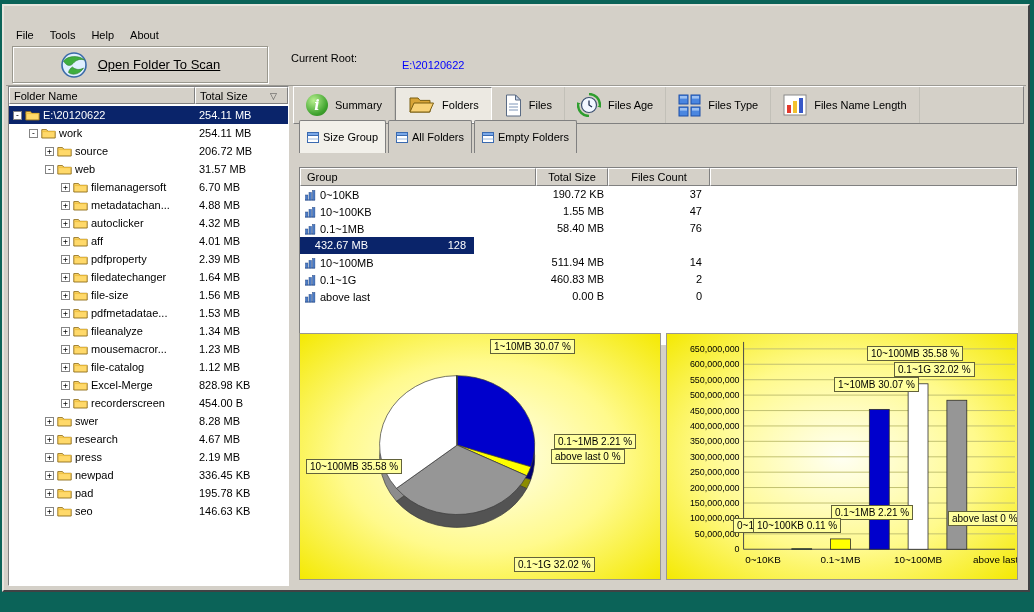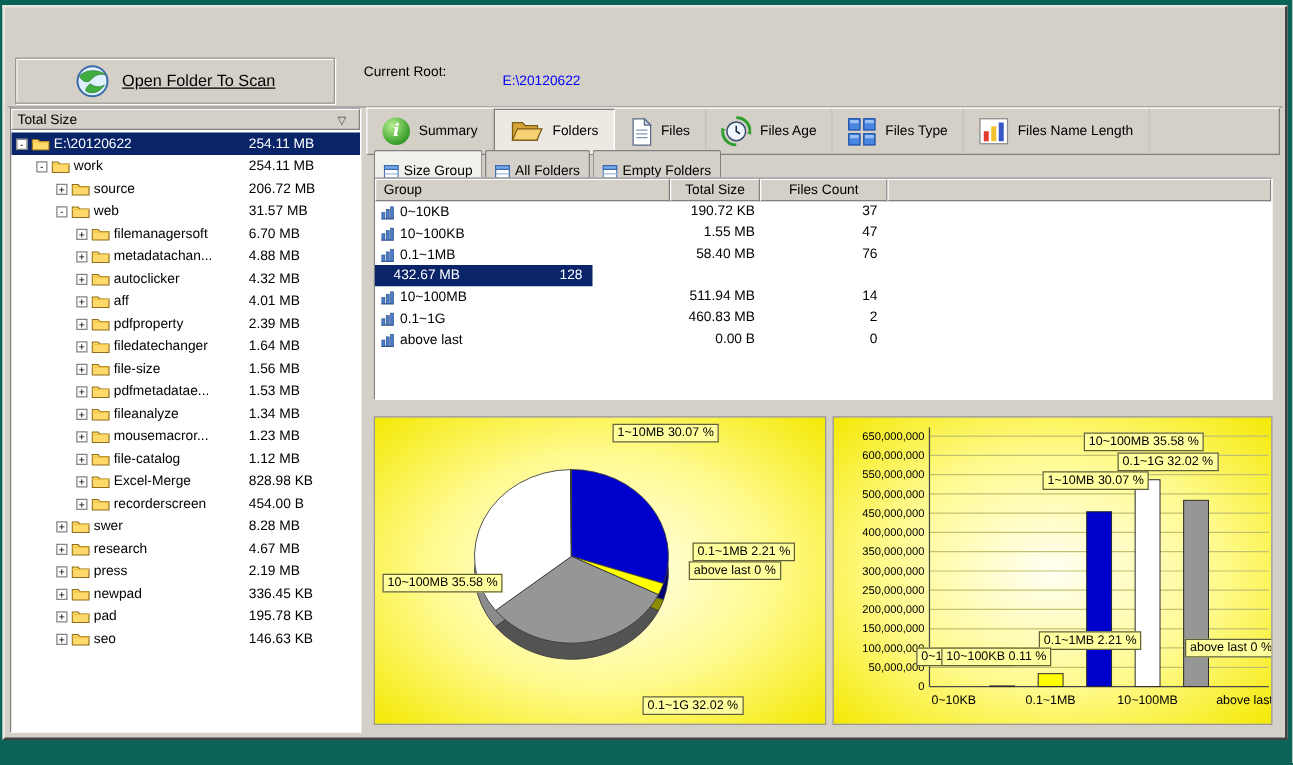--- a/index.html
+++ b/index.html
@@ -49,21 +49,21 @@
   .view-btn.pressed{background:#ECE9E2;border:1px solid;border-color:#808080 #fff #fff #808080}
   .vicon{display:flex;flex:none}
   .info-icon{width:22px;height:22px;border-radius:50%;
              background:radial-gradient(circle at 35% 30%,#B8F090,#3FA32E 65%,#247A18);
              color:#fff;font:italic bold 14px "DejaVu Serif",serif;display:flex;align-items:center;justify-content:center}
   .tabs-row{position:absolute;top:46px;left:6px;height:21px;display:flex;align-items:flex-end}
   .tab{display:flex;align-items:center;gap:4px;height:19px;padding:16px 7px;background:#D4D0C8;
        border:1px solid #808080;border-bottom:none;border-radius:2px 2px 0 0;margin-right:2px;cursor:pointer}
   .tab.active{height:21px;background:#F2F0EA}
   
-  .group-table{position:absolute;top:56px;left:6px;right:6px;height:178px;background:#fff;
+  .group-table{position:absolute;top:81px;left:6px;right:6px;height:178px;background:#fff;
                border:1px solid;border-color:#808080 #fff #fff #808080;display:flex;flex-direction:column;overflow:hidden}
   .gt-header{display:flex;height:18px;background:#D4D0C8;flex:none}
   .gt-hcell{border:1px solid;border-color:#fff #808080 #808080 #fff;display:flex;align-items:center;padding:0 6px}
   .gc0{width:236px}.gc1{width:72px;justify-content:center}.gc2{width:102px;justify-content:center}.gcf{flex:1}
   .gt-row{display:flex;height:17px;align-items:center;flex:none}
   .gr0{width:236px;display:flex;align-items:center;gap:4px;padding-left:4px;height:100%}
   .gr1{width:72px;text-align:right;padding-right:4px;height:100%;line-height:17px}
   .gr2{width:102px;text-align:right;padding-right:8px;height:100%;line-height:17px}
   .grf{flex:1;height:100%}
   .gt-row.selected .gr0,.gt-row.selected .gr1,.gt-row.selected .gr2{background:#0A246A;color:#fff}
@@ -77,38 +77,45 @@
   .chart-label{position:absolute;background:#FFFF9E;border:1px solid #62623A;padding:0 3px;font-size:10px;
                line-height:13px;white-space:nowrap;z-index:2}
 </style>
 </head>
 <body>
 
 <div class="desktop">
   <div class="window">
 
 
+    <div class="menubar">
+        <span class="menu-item">File</span>
+        <span class="menu-item">Tools</span>
+        <span class="menu-item">Help</span>
+        <span class="menu-item">About</span>
+      </div>
 
     <div class="toolbar">
       <div class="open-group">
         <span class="vicon">
           <svg width="28" height="28" viewBox="0 0 28 28">
             <circle cx="14" cy="14" r="12" fill="#DFF0FF" stroke="#3A6AA8" stroke-width="1.6"></circle>
             <path d="M3.5 10 C8 4.5 19 4 24.5 9 C20 7.5 16 9 13 12.5 C10 16 6 14.5 3.5 10 Z" fill="#3FAE3F" stroke="#2E7E2E" stroke-width="0.6"></path>
             <path d="M8.5 21.5 C13 25 20 23 23.5 17 C19.5 19.5 15 18.5 12.5 16 C10.5 17 9 19 8.5 21.5 Z" fill="#3FAE3F" stroke="#2E7E2E" stroke-width="0.6"></path>
           </svg>
         </span>
         <span class="open-label">Open Folder To Scan</span>
       </div>
       <span class="root-label">Current Root:</span>
       <span class="root-value">E:\20120622</span>
     </div>
 
     <div class="tree-panel">
       <div class="tree-header">
+        <span class="th col-name">Folder Name</span>
         <span class="th col-size">
           <span>Total Size</span>
           <span class="sort-arrow">▽</span>
         </span>
       </div>
       <div class="tree-body">
           <div class="tree-row selected" style="padding-left: 4px;">
             <span class="expander">-</span>
             <span class="ticon">
               <svg width="15" height="12" viewBox="0 0 15 12">

